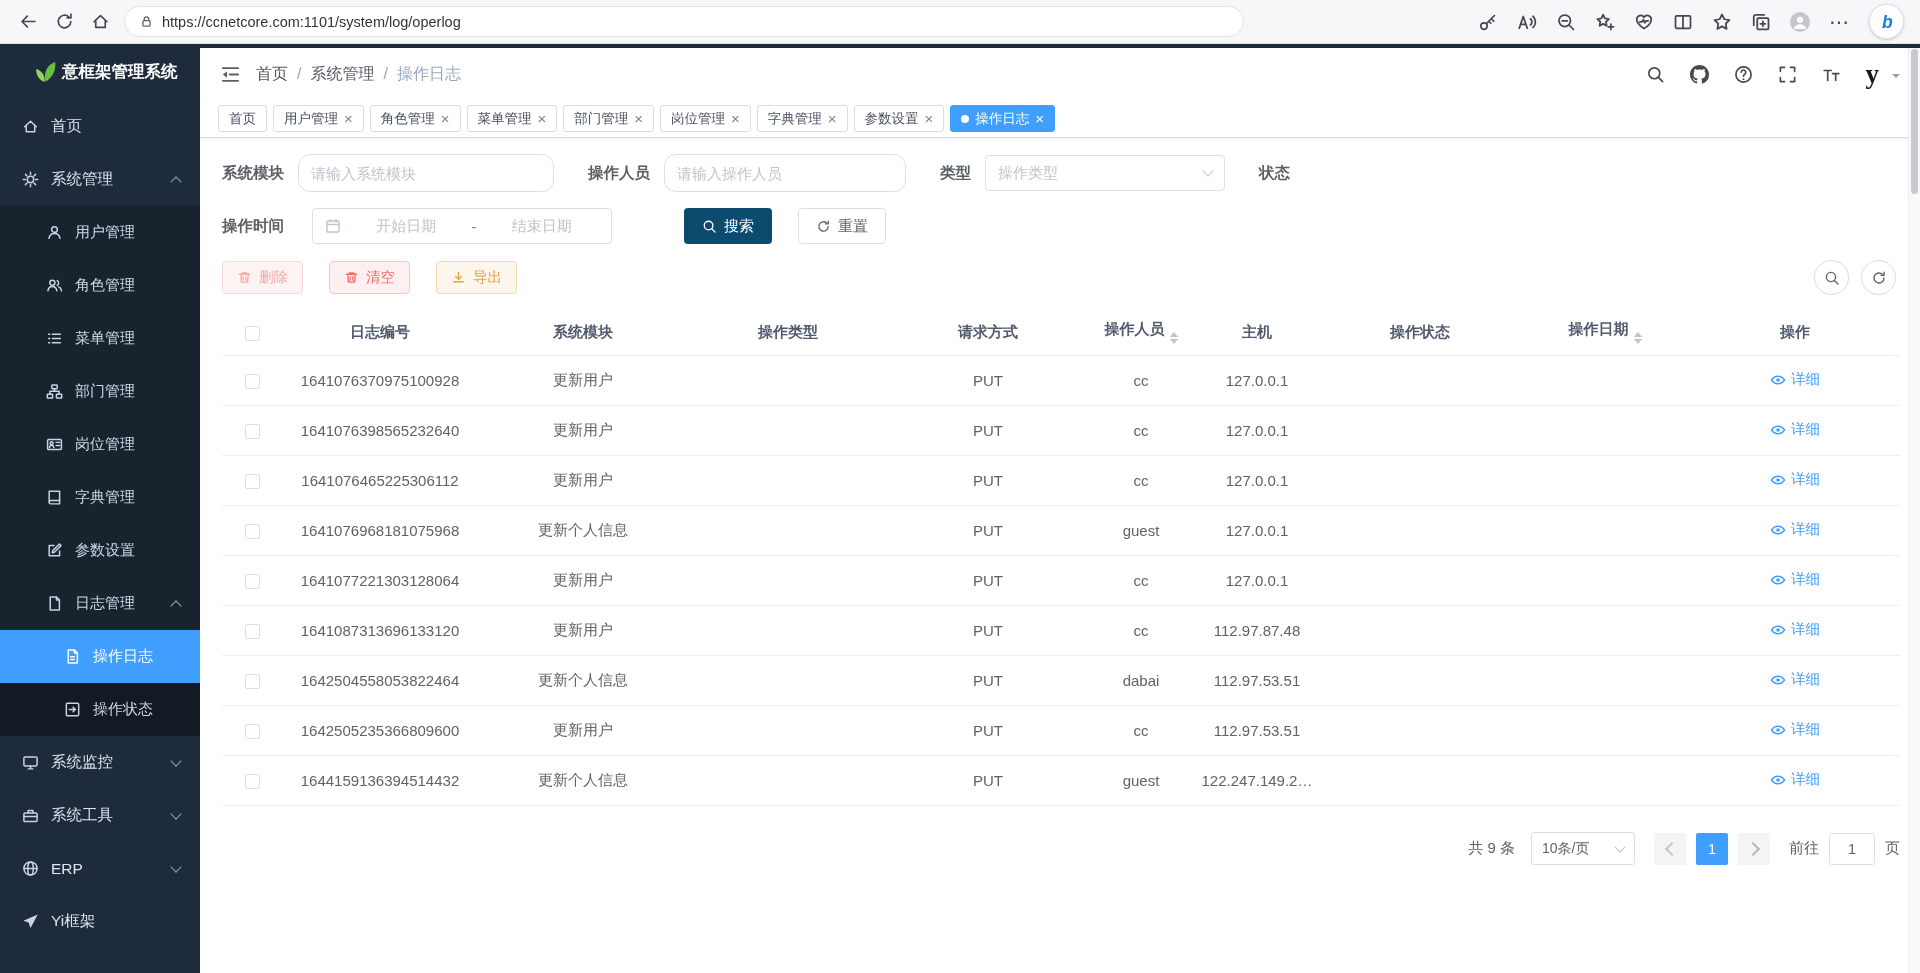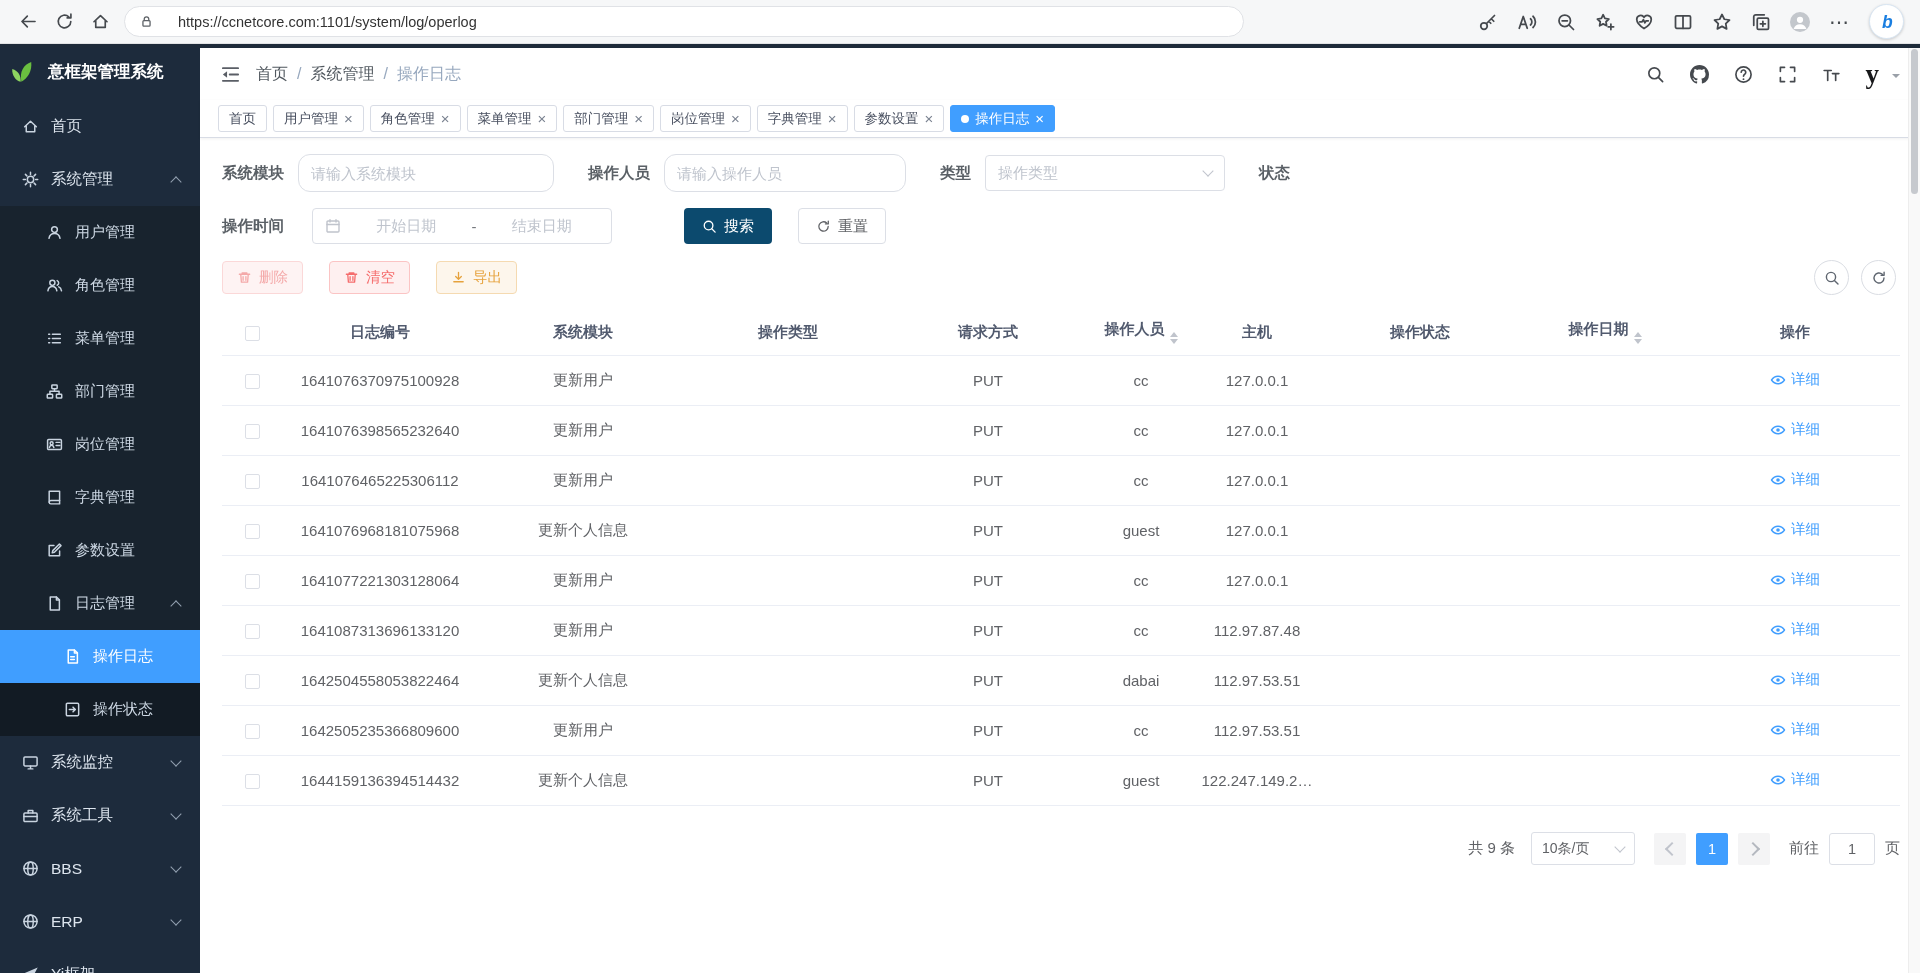--- a/index.html
+++ b/index.html
@@ -4,34 +4,34 @@
 <style>
   html,body{margin:0;padding:0}
   .screen{width:1920px;height:973px;background:#fff;overflow:hidden;position:relative;font-family:"Liberation Sans","DejaVu Sans",sans-serif;}
   svg{display:block}
   .ic{stroke:currentColor;fill:none;stroke-width:1.4;stroke-linecap:round;stroke-linejoin:round}
 
   
   .chrome{height:44px;background:#f6f7f8;display:flex;align-items:center;padding:0 10px;border-bottom:1px solid #e2e3e5;box-sizing:border-box}
   .cbtn{width:36px;height:36px;display:flex;align-items:center;justify-content:center;background:none;border:none;color:#45494e;cursor:pointer;padding:0}
   .cbtn svg{width:19px;height:19px}
-  .address{width:1120px;height:31px;background:#fff;border:1px solid #e0e2e6;border-radius:16px;display:flex;align-items:center;padding:0 14px;box-sizing:border-box;margin-left:6px;gap:24px;color:#5f6368;cursor:text}
+  .address{width:1120px;height:31px;background:#fff;border:1px solid #e0e2e6;border-radius:16px;display:flex;align-items:center;padding:0 14px;box-sizing:border-box;margin-left:6px;gap:8px;color:#5f6368;cursor:text}
   .address svg{width:15px;height:15px}
   .url{font-size:14.5px;color:#333;white-space:nowrap}
   .chrome-right{margin-left:auto;display:flex;align-items:center;gap:19px;padding-right:6px;color:#45494e}
   .chrome-right svg{width:20px;height:20px}
   .crbtn{background:none;border:none;padding:0;color:#45494e;cursor:pointer;display:flex;align-items:center;justify-content:center}
   .more{font-size:20px;color:#45494e;letter-spacing:1px;line-height:1}
   .bing{width:33px;height:33px;border-radius:50%;background:#fff;border:1px solid #d8e5f2;box-shadow:0 1px 3px rgba(0,0,0,.18);display:flex;align-items:center;justify-content:center}
 
   
   .app{display:flex;height:929px;position:relative}
   .strip{position:absolute;top:0;left:0;right:0;height:4px;background:#1e2b3a;z-index:4}
   .sidebar{width:200px;background:#1d2b3c;color:#dde5ee;flex:none;overflow:hidden}
-  .logo{height:56px;display:flex;align-items:center;gap:14px;padding-left:8px}
+  .logo{height:56px;display:flex;align-items:center;gap:4px;padding-left:32px}
   .logo-title{color:#fff;font-weight:bold;font-size:16.5px;white-space:nowrap}
   .logo svg{width:26px;height:26px}
   .mi{height:53px;display:flex;align-items:center;gap:12px;padding-left:22px;position:relative;font-size:15.5px;cursor:pointer;box-sizing:border-box}
   .mi svg{width:17px;height:17px;flex:none;color:#c9d4e0}
   .sub1{background:#18232e}
   .sub1 .mi{padding-left:46px;font-size:15px;color:#cdd8e4}
   .sub2{background:#121b24}
   .sub2 .mi{padding-left:64px}
   .mi.active{background:#409EFF;color:#fff}
   .mi.active svg{color:#fff}
@@ -332,29 +332,20 @@
             </svg>
           <span>系统工具</span>
           <span class="chev down"></span>
         </div>
         <div class="mi">
           <svg class="ic" viewBox="0 0 16 16">
               <circle cx="8" cy="8" r="6.2"></circle>
               <ellipse cx="8" cy="8" rx="2.6" ry="6.2"></ellipse>
               <path d="M1.8 8h12.4"></path>
             </svg>
-          <span>BBS</span>
-          <span class="chev down"></span>
-        </div>
-        <div class="mi">
-          <svg class="ic" viewBox="0 0 16 16">
-              <circle cx="8" cy="8" r="6.2"></circle>
-              <ellipse cx="8" cy="8" rx="2.6" ry="6.2"></ellipse>
-              <path d="M1.8 8h12.4"></path>
-            </svg>
           <span>ERP</span>
           <span class="chev down"></span>
         </div>
         <div class="mi">
           <svg viewBox="0 0 16 16" width="17" height="17">
               <path d="M14.8 1.4L1.2 7.2l5 1.8L8 14l2.2-3.9 4.6-8.7z" fill="#c9d4e0" stroke="none"></path>
             </svg>
           <span>Yi框架</span>
         </div>
       </nav>

